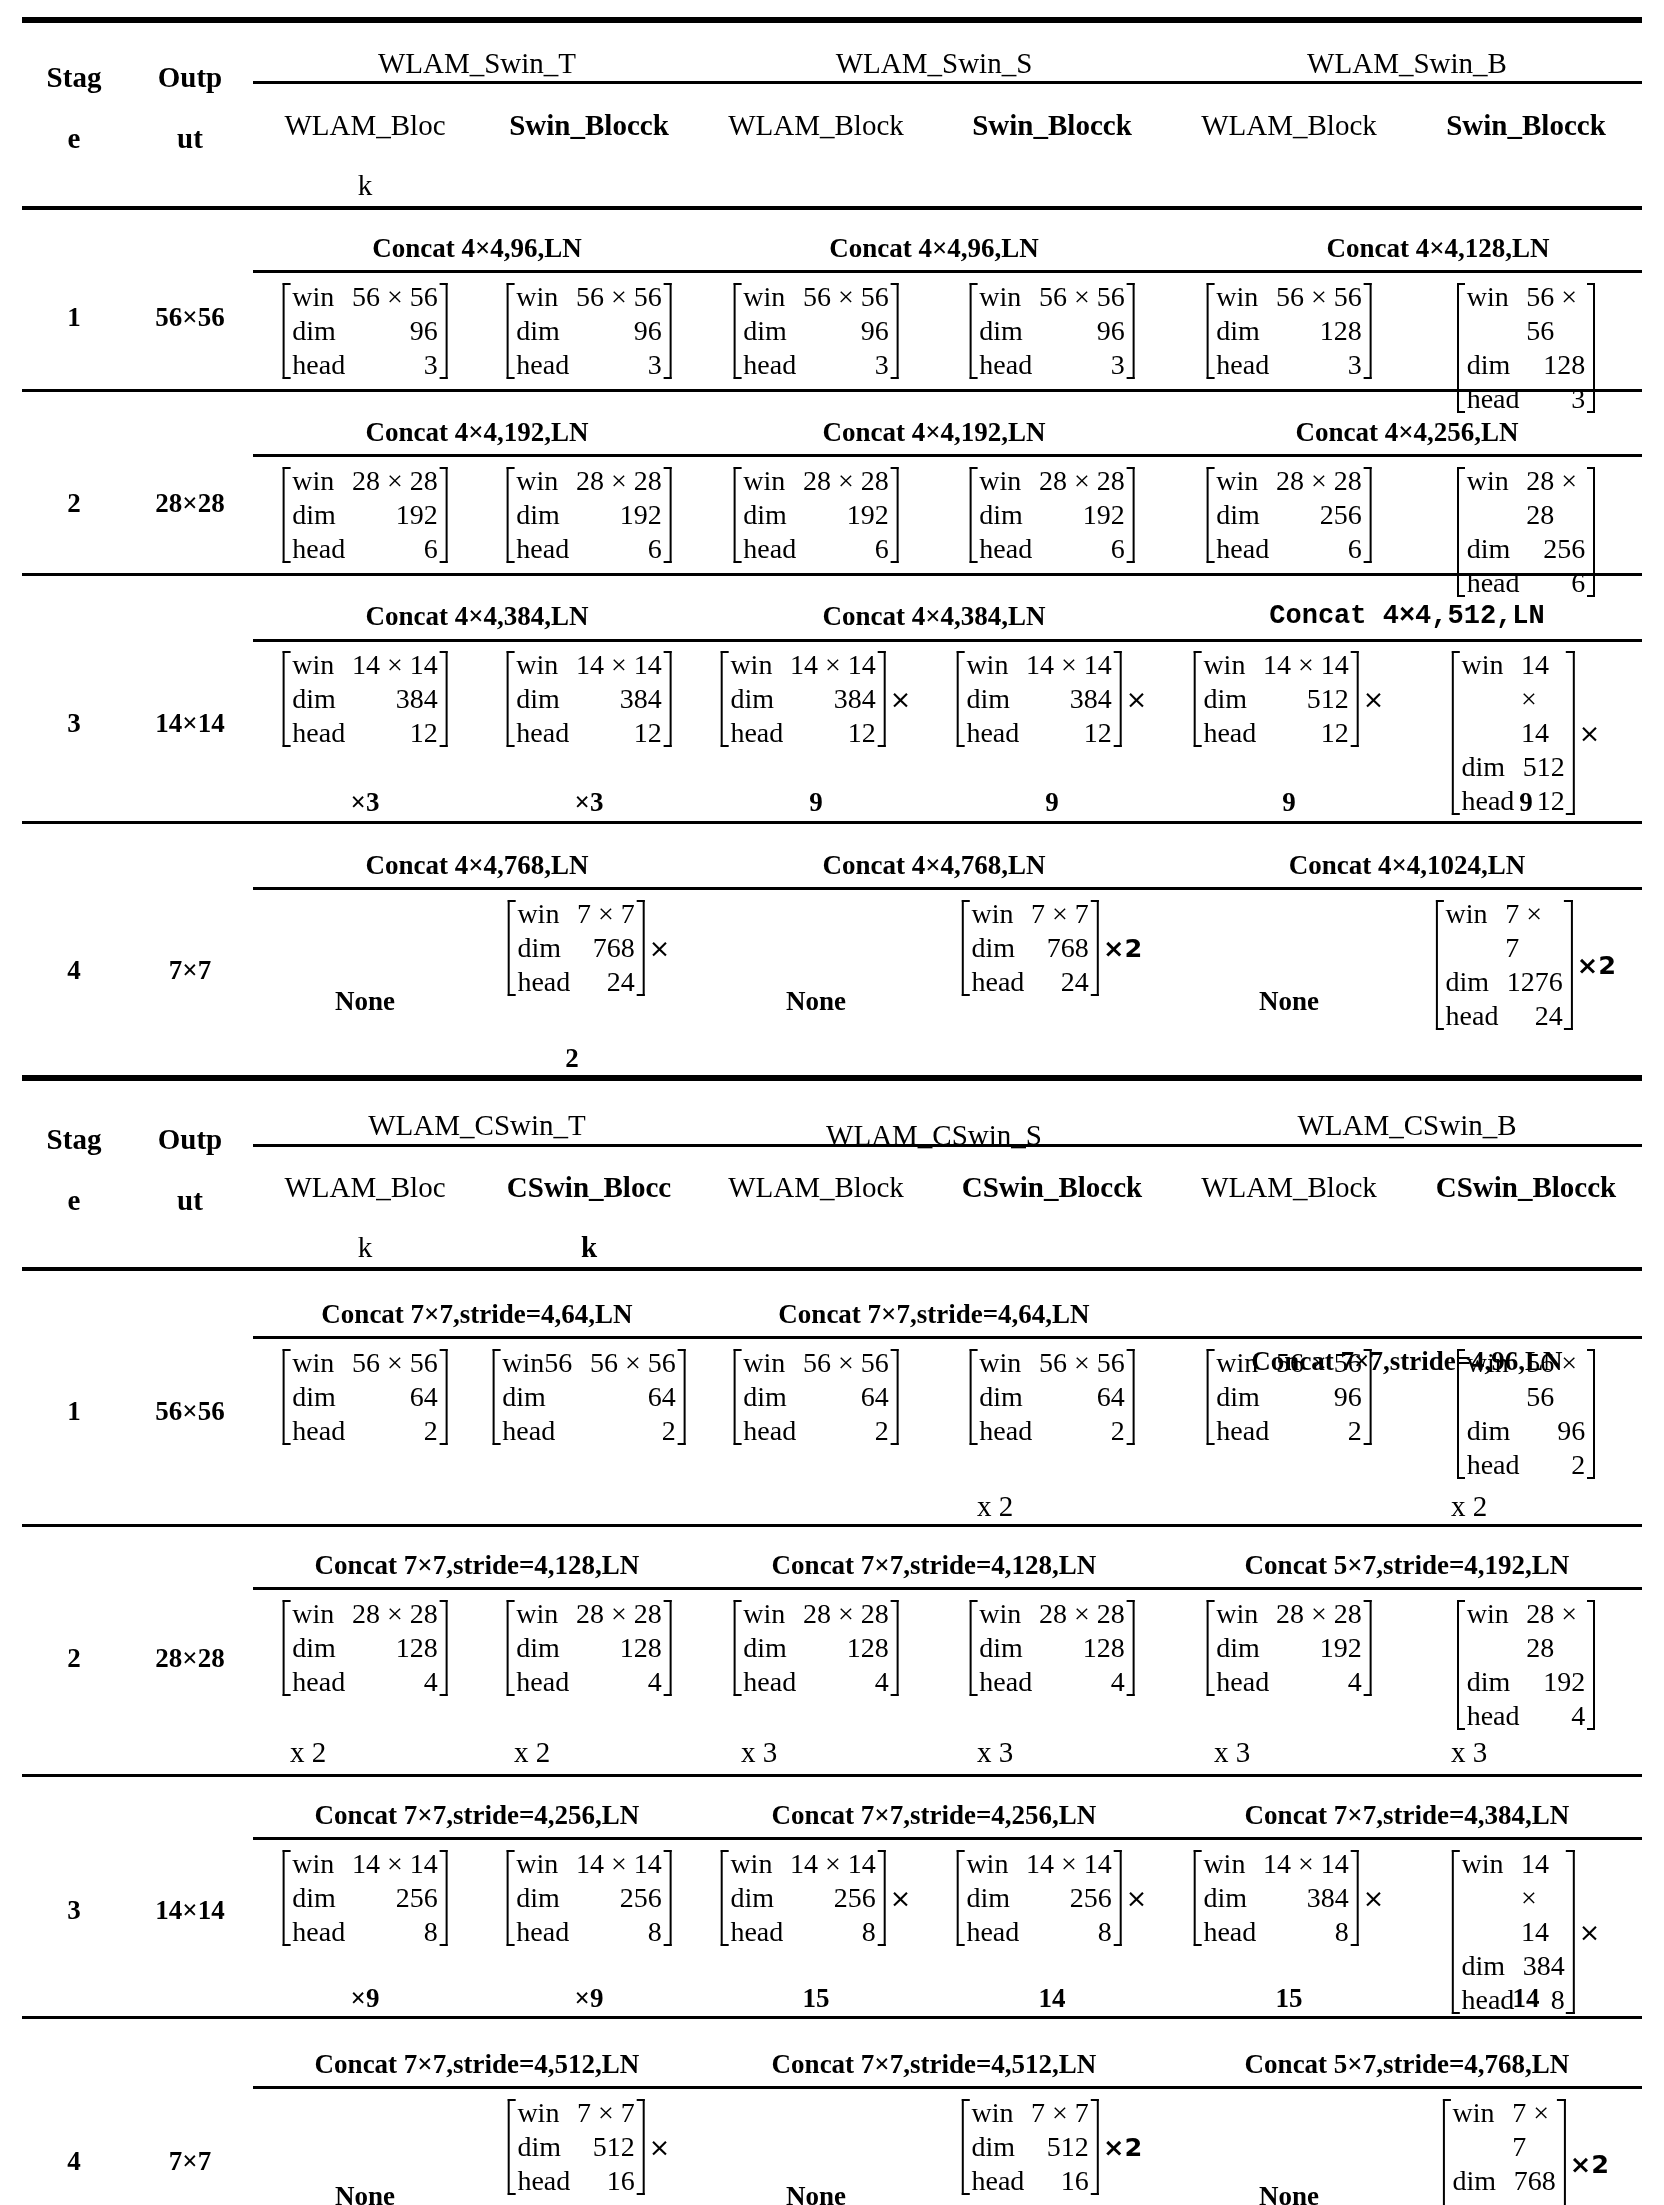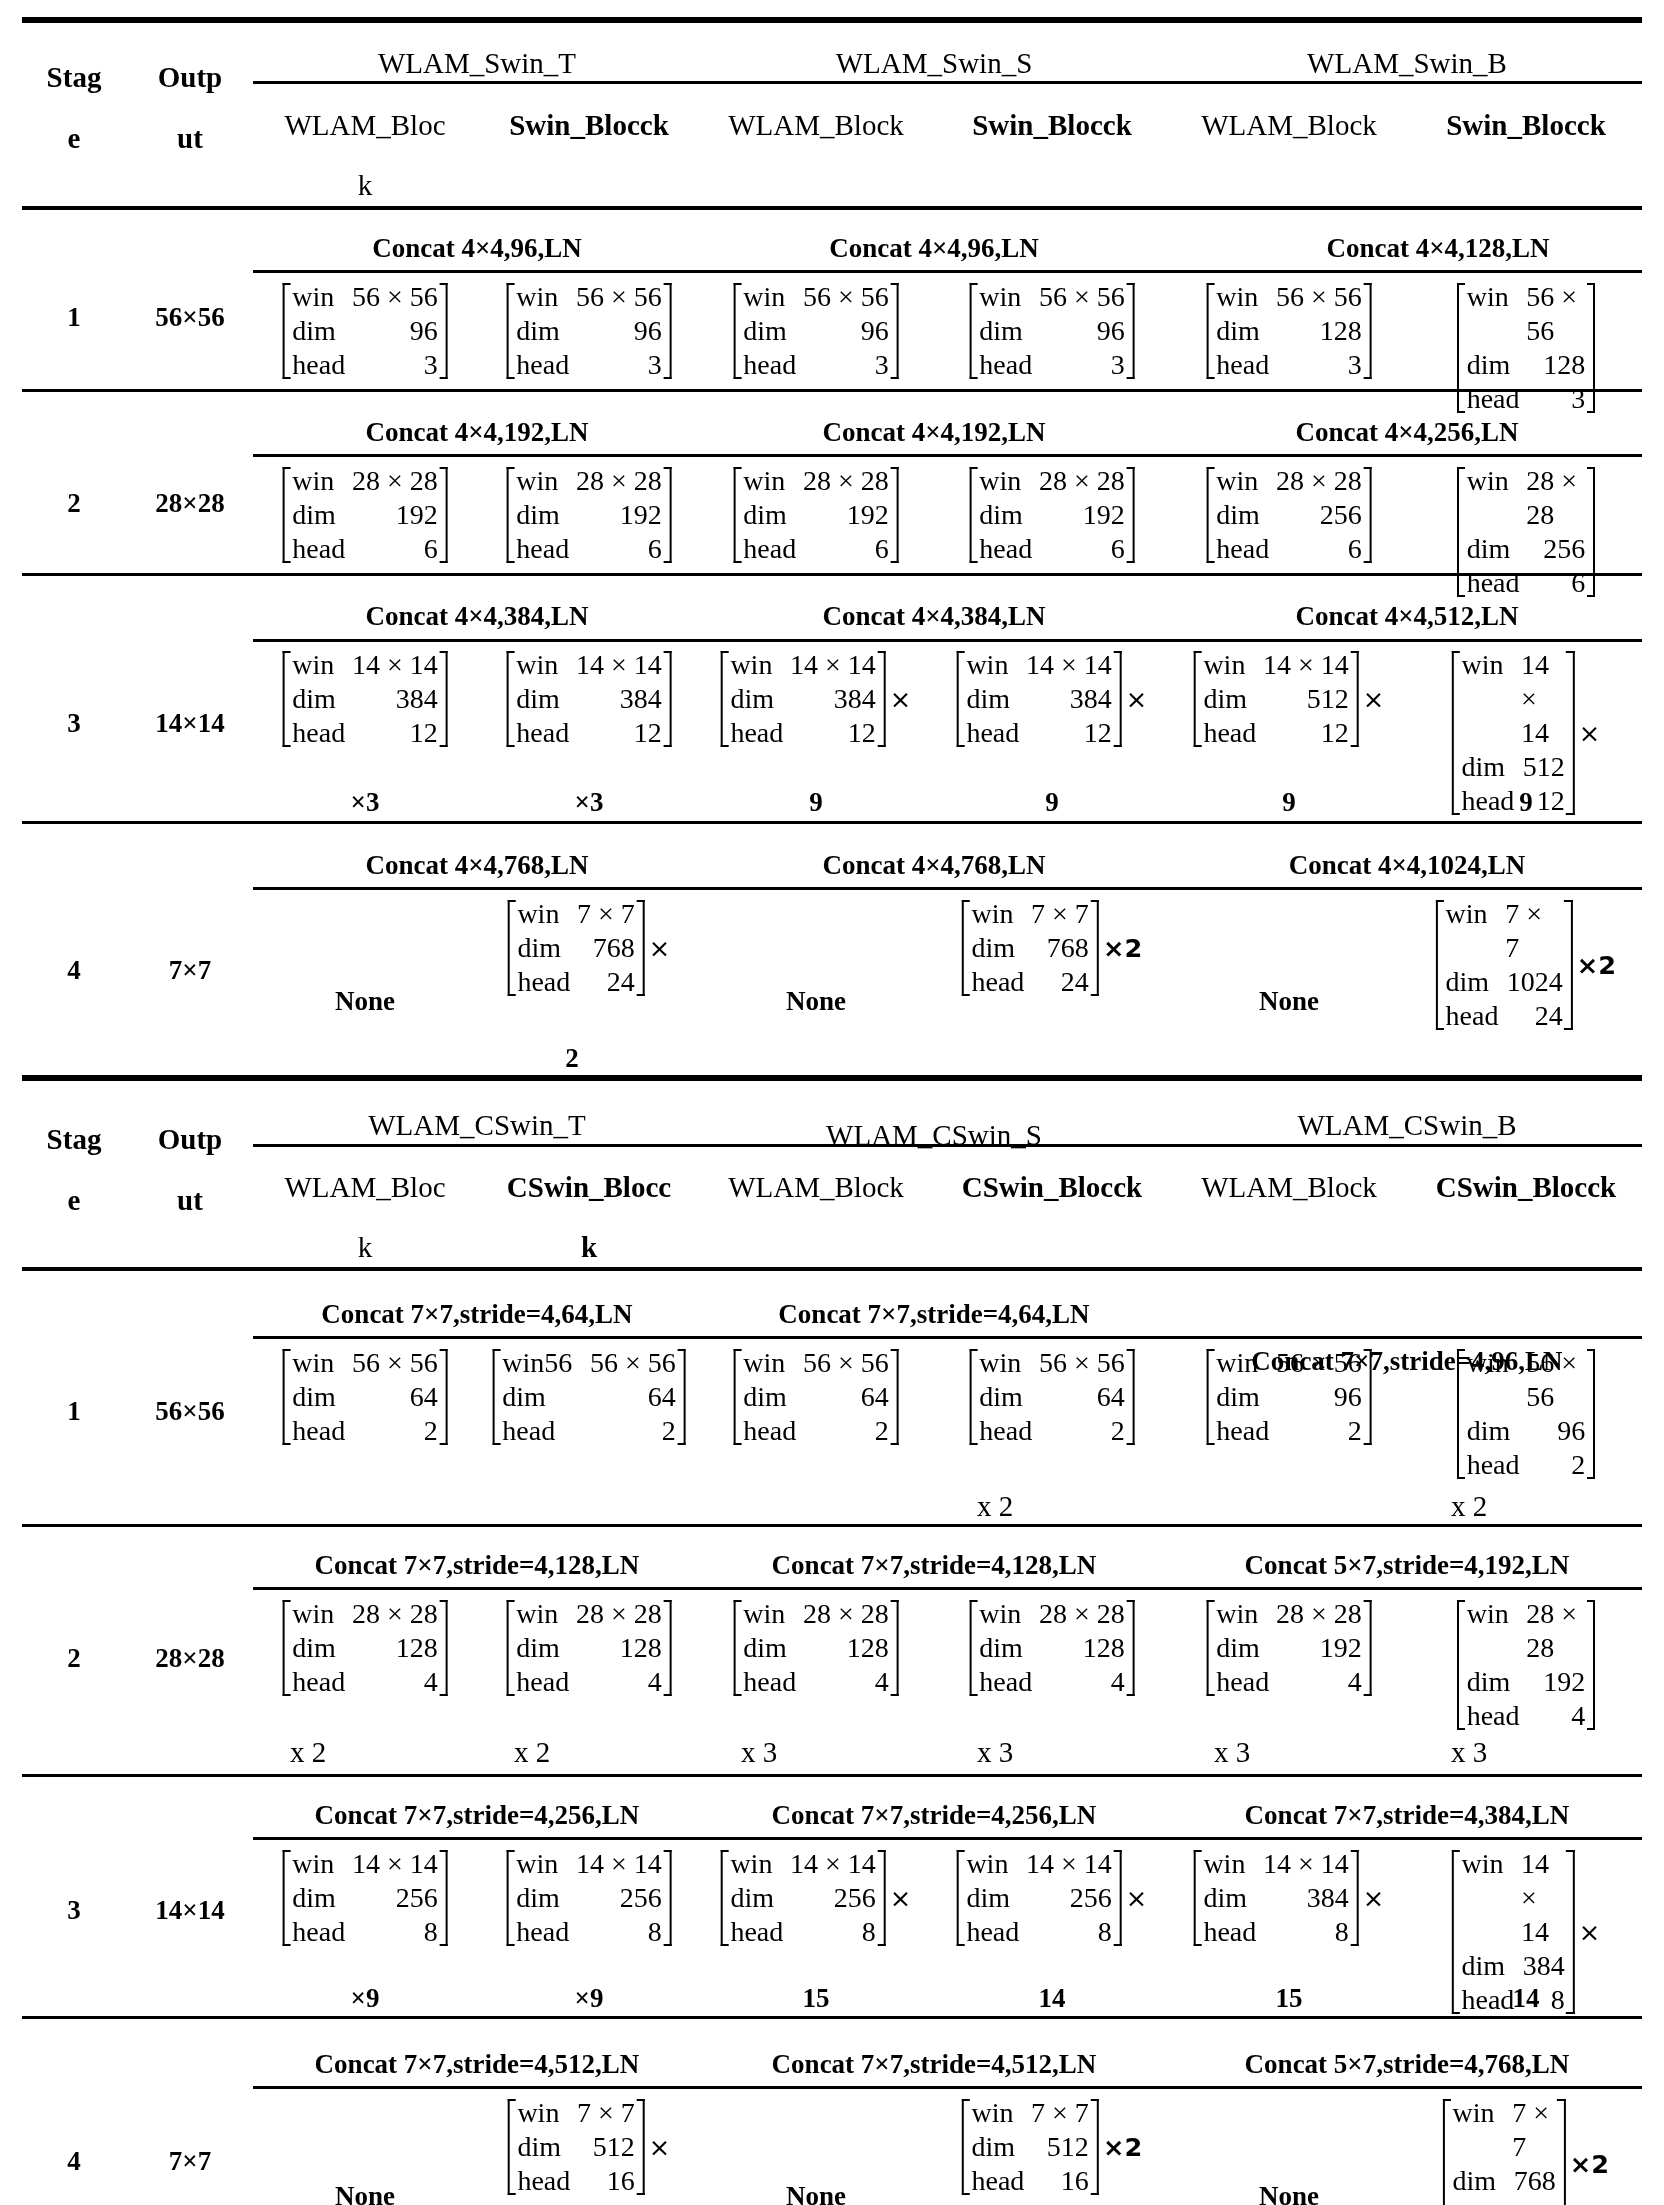--- a/index.html
+++ b/index.html
@@ -241,21 +241,21 @@
           <span>head</span>
           <span>6</span>
         </div>
       </div>
     </div>
     <div class="rule" style="top: 573px; height: 3.1px; left: 22px; width: 1620px;"></div>
     <div class="txt cap" style="left: 74px; top: 710px;">3</div>
     <div class="txt cap" style="left: 190px; top: 710px;">14×14</div>
     <div class="txt cap" style="left: 477px; top: 603px;">Concat 4×4,384,LN</div>
     <div class="txt cap" style="left: 934px; top: 603px;">Concat 4×4,384,LN</div>
-    <div class="txt cap" style="left: 1407px; top: 603px;">Concat 4×4,512,LN</div>
+    <div class="txt cap" style="left: 1407px; top: 603px; font-family: Liberation Mono, monospace;">Concat 4×4,512,LN</div>
     <div class="rule" style="top: 639px; height: 3.1px; left: 253px; width: 1389px;"></div>
     <div class="mtx" style="left: 365px; top: 648px;">
       <div class="br">
         <div class="row">
           <span>win</span>
           <span>14 × 14</span>
         </div>
         <div class="row">
           <span>dim</span>
           <span>384</span>
@@ -402,21 +402,21 @@
     </div>
     <div class="txt cap" style="left: 1289px; top: 988px;">None</div>
     <div class="mtx" style="left: 1526px; top: 897px;">
       <div class="br">
         <div class="row">
           <span>win</span>
           <span>7 × 7</span>
         </div>
         <div class="row">
           <span>dim</span>
-          <span>1024</span>
+          <span>1276</span>
         </div>
         <div class="row">
           <span>head</span>
           <span>24</span>
         </div>
       </div>
       <span class="rep b">×2</span>
     </div>
     <div class="rule" style="top: 1075px; height: 6.2px; left: 22px; width: 1620px;"></div>
     <div class="rule" style="top: 1075px; height: 6.2px; left: 22px; width: 1620px;"></div>

